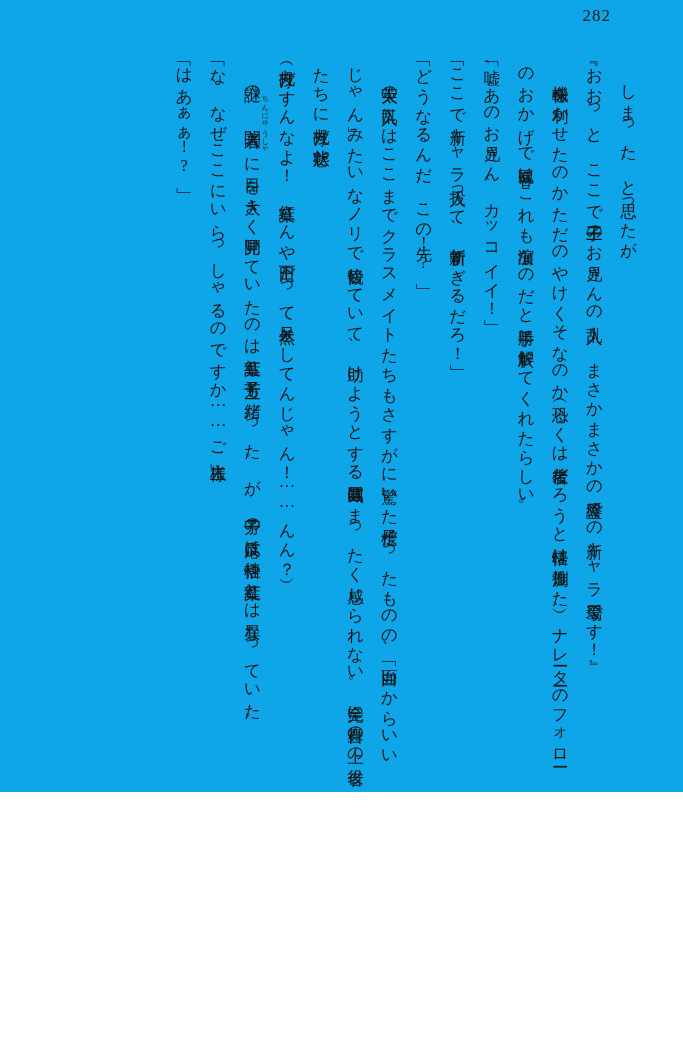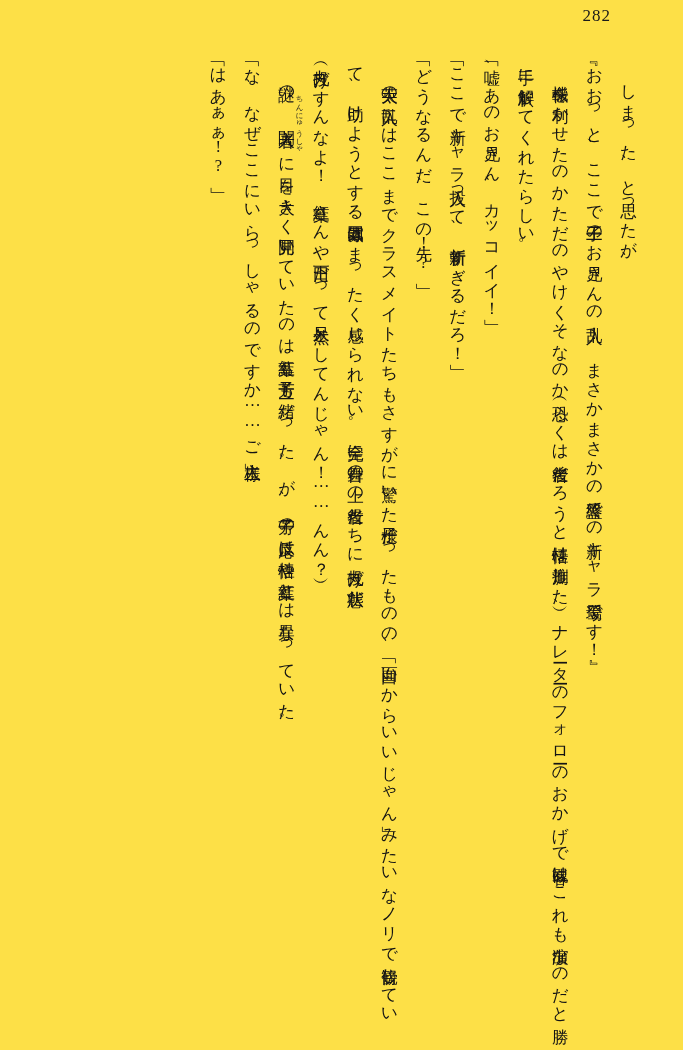--- a/index.html
+++ b/index.html
@@ -11,23 +11,23 @@
     width: 683px;
     height: 1050px;
     font-family: "Liberation Serif", "DejaVu Serif", serif;
     color: #111111;
     overflow: hidden;
     position: relative;
   }
   .page {
     position: relative;
     width: 683px;
-    height: 1050px;
+    height: 792px;
     box-sizing: border-box;
-    background: #fde047;
+    background: #0ea5e9;
   }
   .page-number {
     position: absolute;
     top: 6px;
     right: 72px;
     font-size: 17px;
     letter-spacing: 1px;
     color: #1a1a1a;
     font-family: "Liberation Serif", serif;
   }

